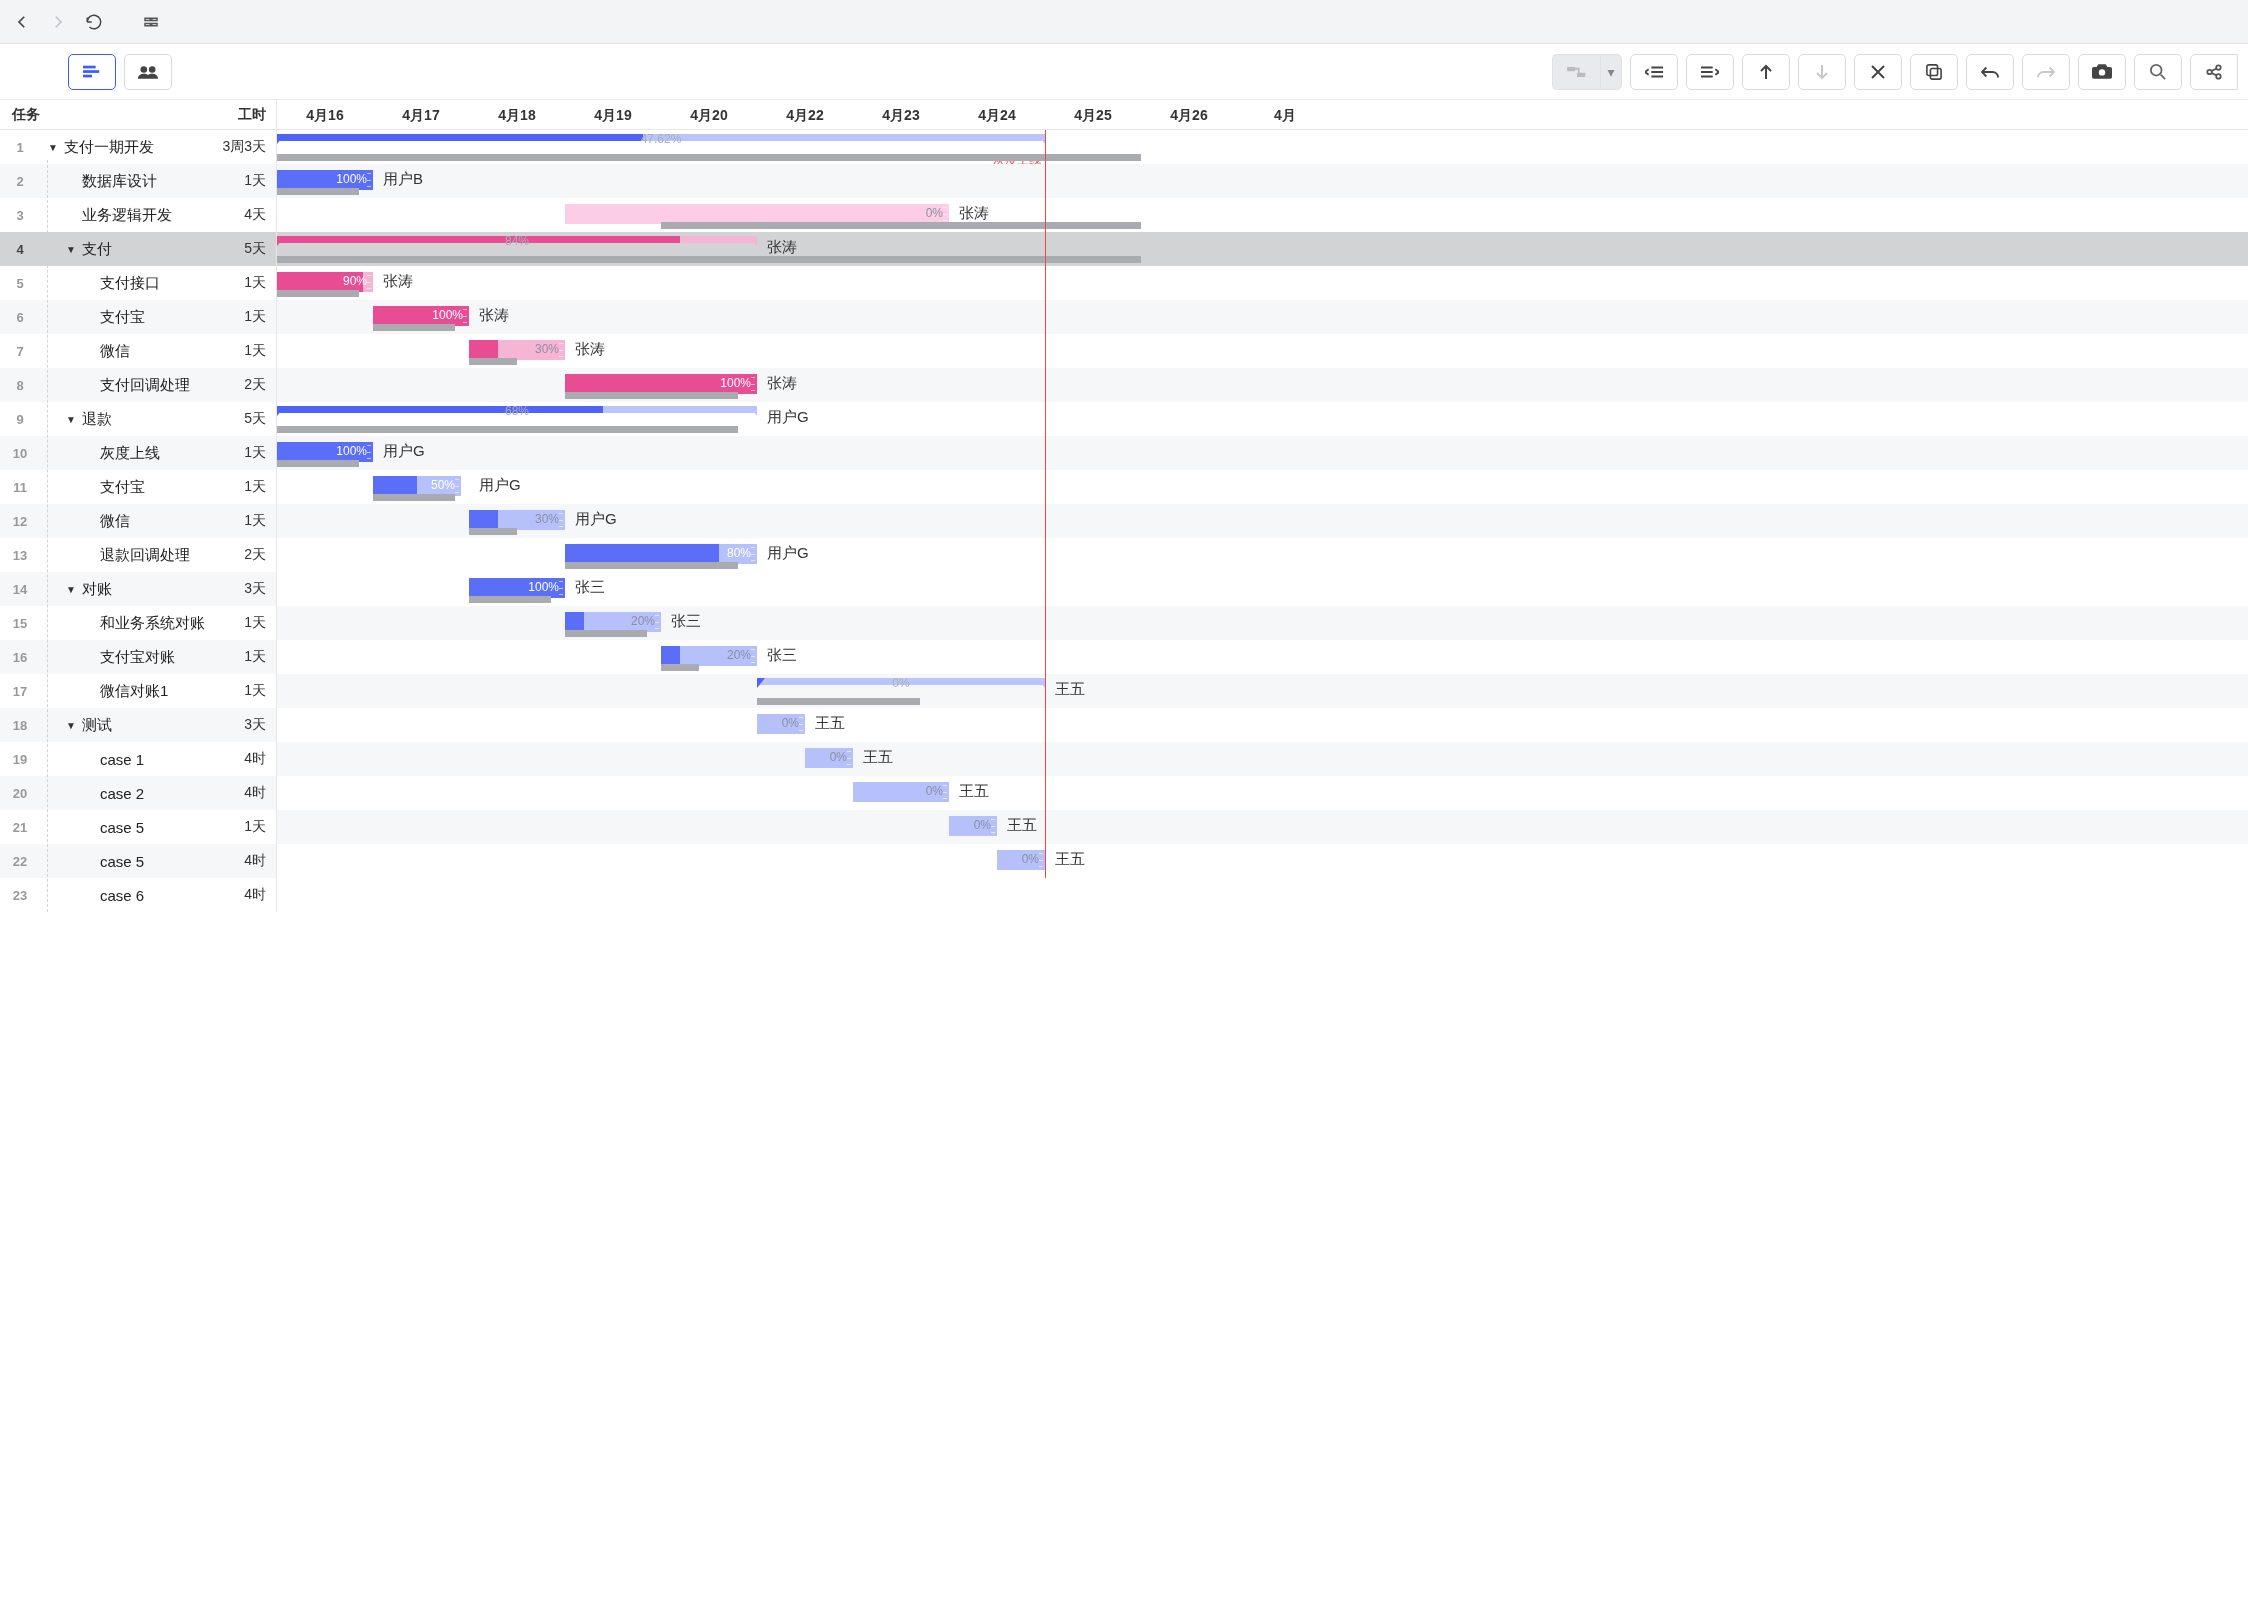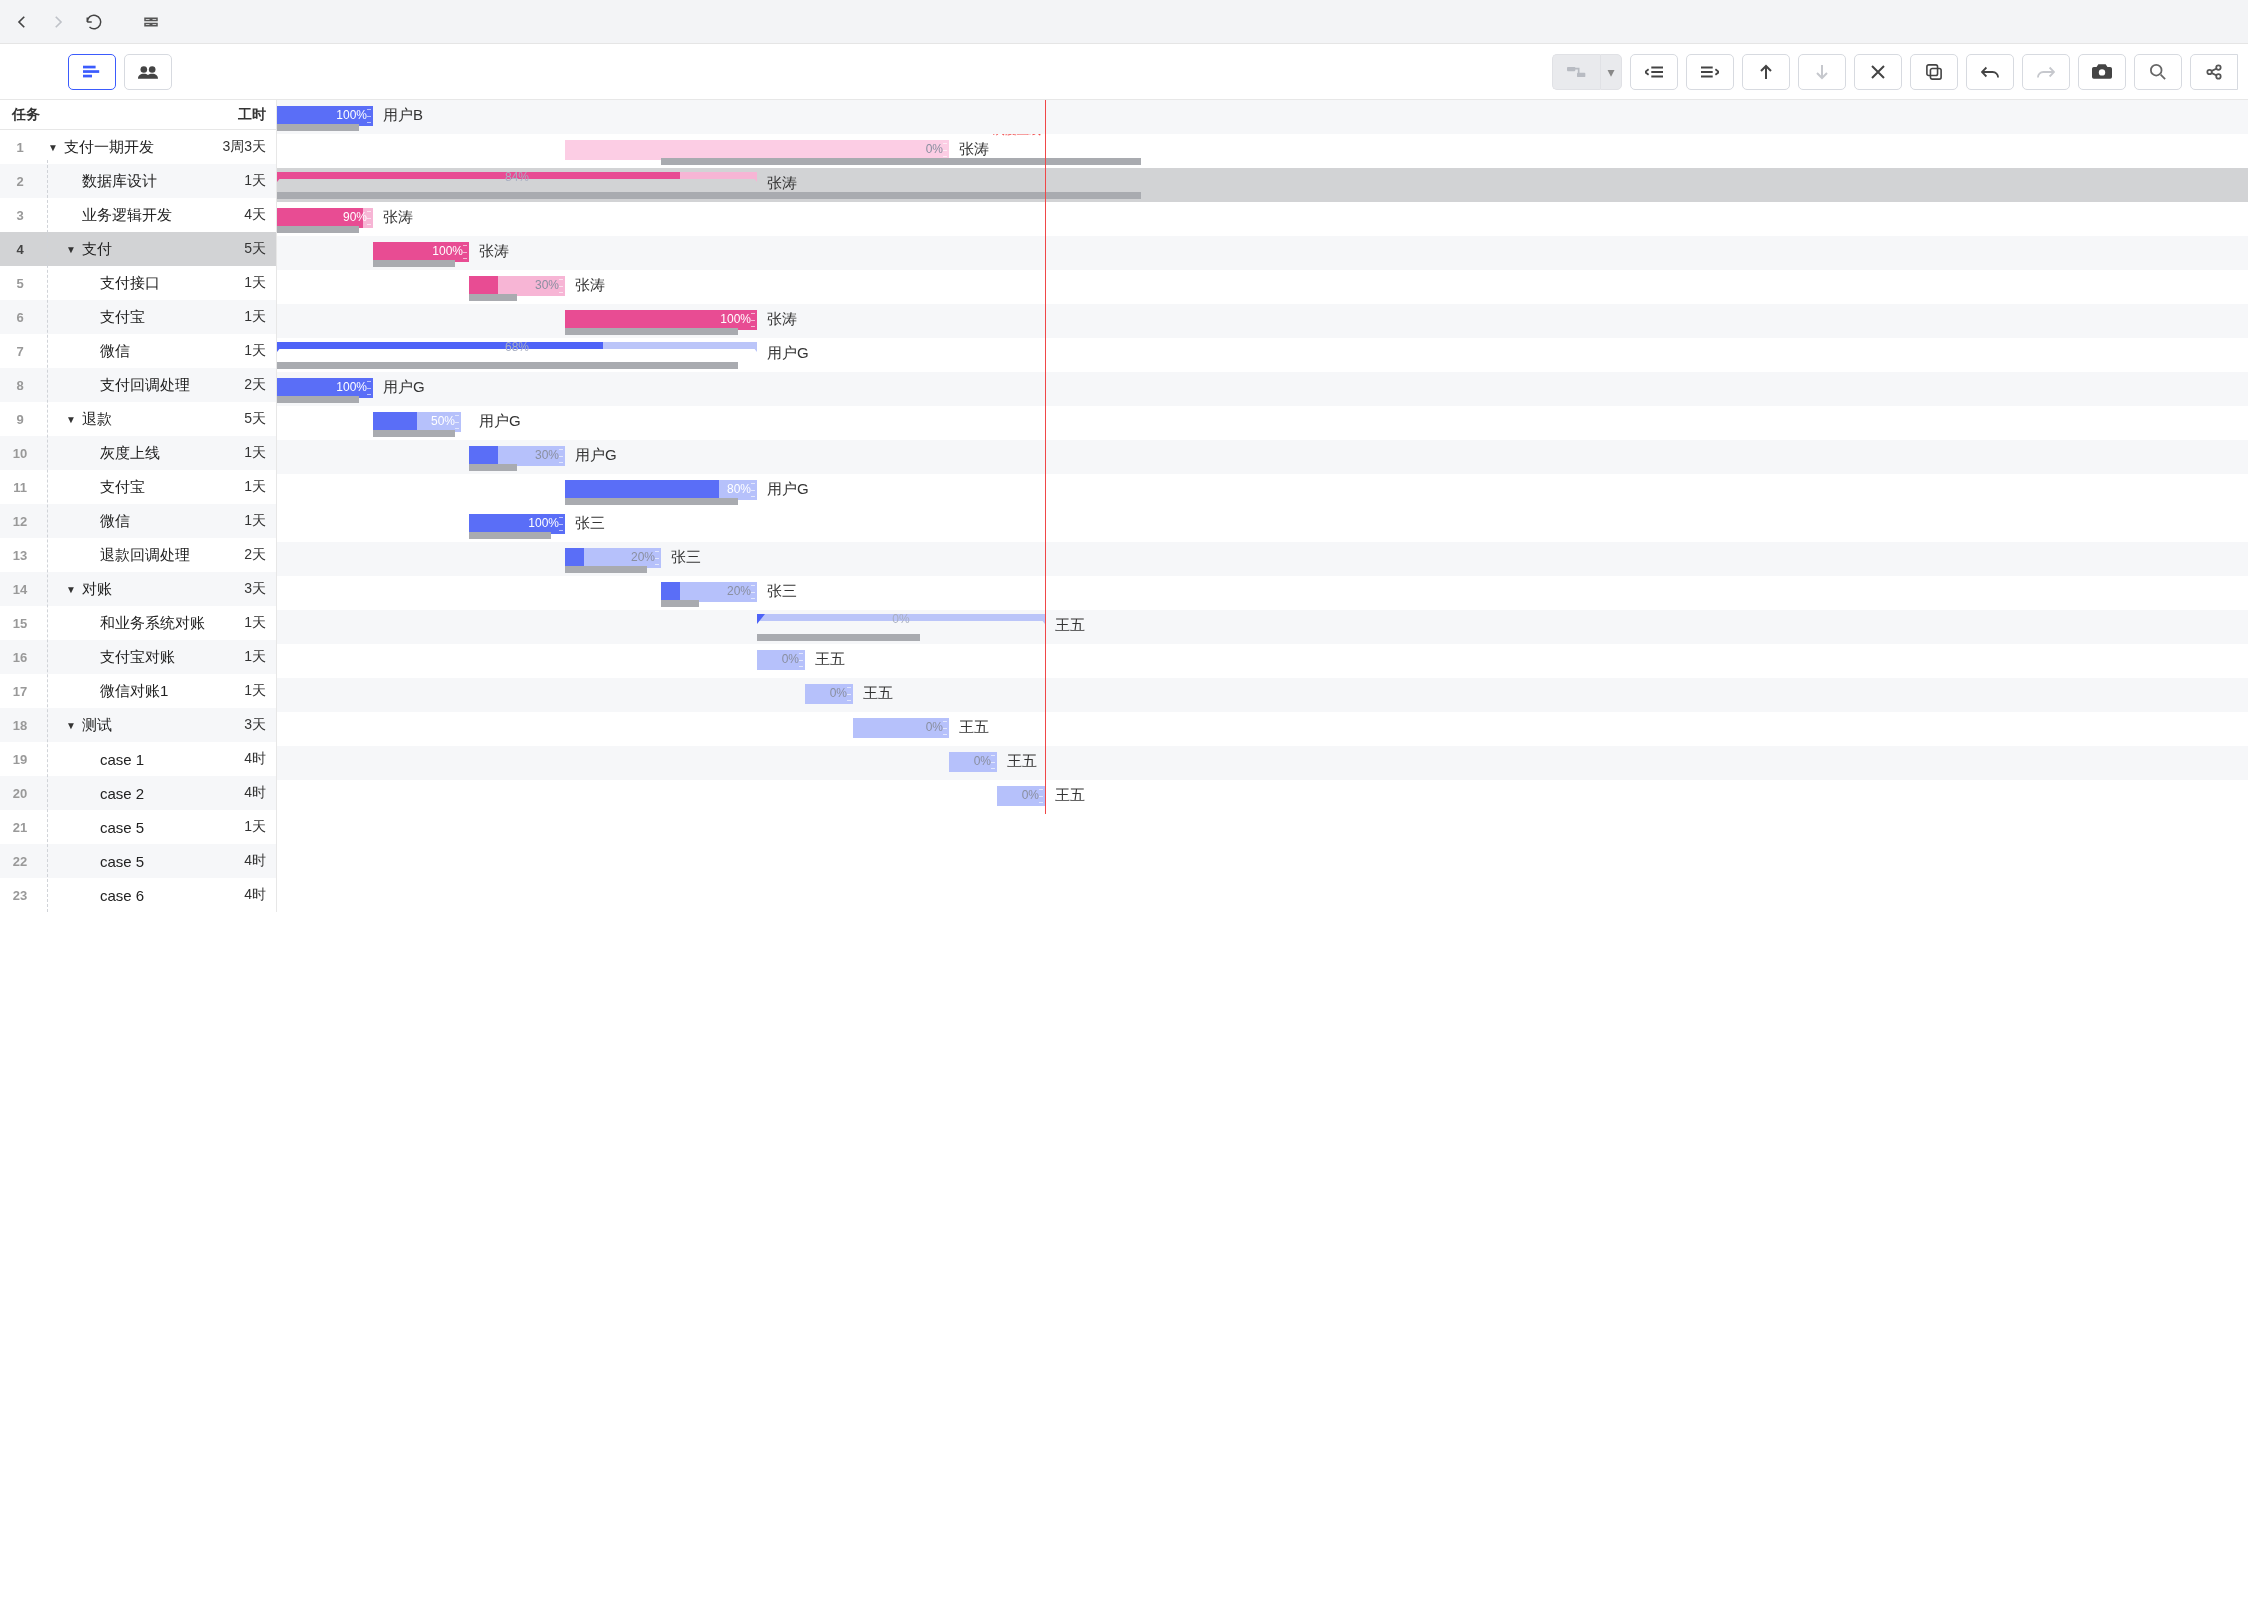--- a/index.html
+++ b/index.html
@@ -395,23 +395,46 @@
           <div class="tree-area">
             <span class="indent" style="width:44px"></span>
             <span class="expander"></span>
             <span class="task-name">case 6</span>
           </div>
           <div class="dur">4时</div>
         </div>
       </div>
   </div>
   <div class="right-pane">
+    <div class="timeline" id="timeline">
+        <div class="th-cell">4月16</div>
+        <div class="th-cell">4月17</div>
+        <div class="th-cell">4月18</div>
+        <div class="th-cell">4月19</div>
+        <div class="th-cell">4月20</div>
+        <div class="th-cell">4月22</div>
+        <div class="th-cell">4月23</div>
+        <div class="th-cell">4月24</div>
+        <div class="th-cell">4月25</div>
+        <div class="th-cell">4月26</div>
+        <div class="th-cell">4月</div>
+      </div>
     <div class="gantt-rows" id="gantt-rows">
         <div class="milestone-line" style="left: 768px;"></div>
         <div class="milestone-label" style="left: 716px;">灰度上线</div>
+        <div class="g-row">
+          <div class="bar-summary" style="left: 0px; width: 768px;">
+            <div class="ribbon-bg" style="background:#bbc5f9"></div>
+            <div class="ribbon" style="width:47.62%;background:#4e63f7"></div>
+            <div class="tri-l" style="border-top-color:#4e63f7"></div>
+            <div class="tri-r" style="border-top-color:#bbc5f9"></div>
+            <div class="pct">47.62%</div>
+          </div>
+          <div class="baseline" style="left: 0px; width: 864px;"></div>
+        </div>
         <div class="g-row even">
           <div class="bar-task" style="left: 0px; width: 96px;">
             <div class="bg" style="background:#b6c1fb"></div>
             <div class="fg" style="width:100%;background:#5a6ef7"></div>
             <div class="pct" style="color:#fff">100%</div>
             <div class="grip">
               <span></span>
               <span></span>
               <span></span>
             </div>

